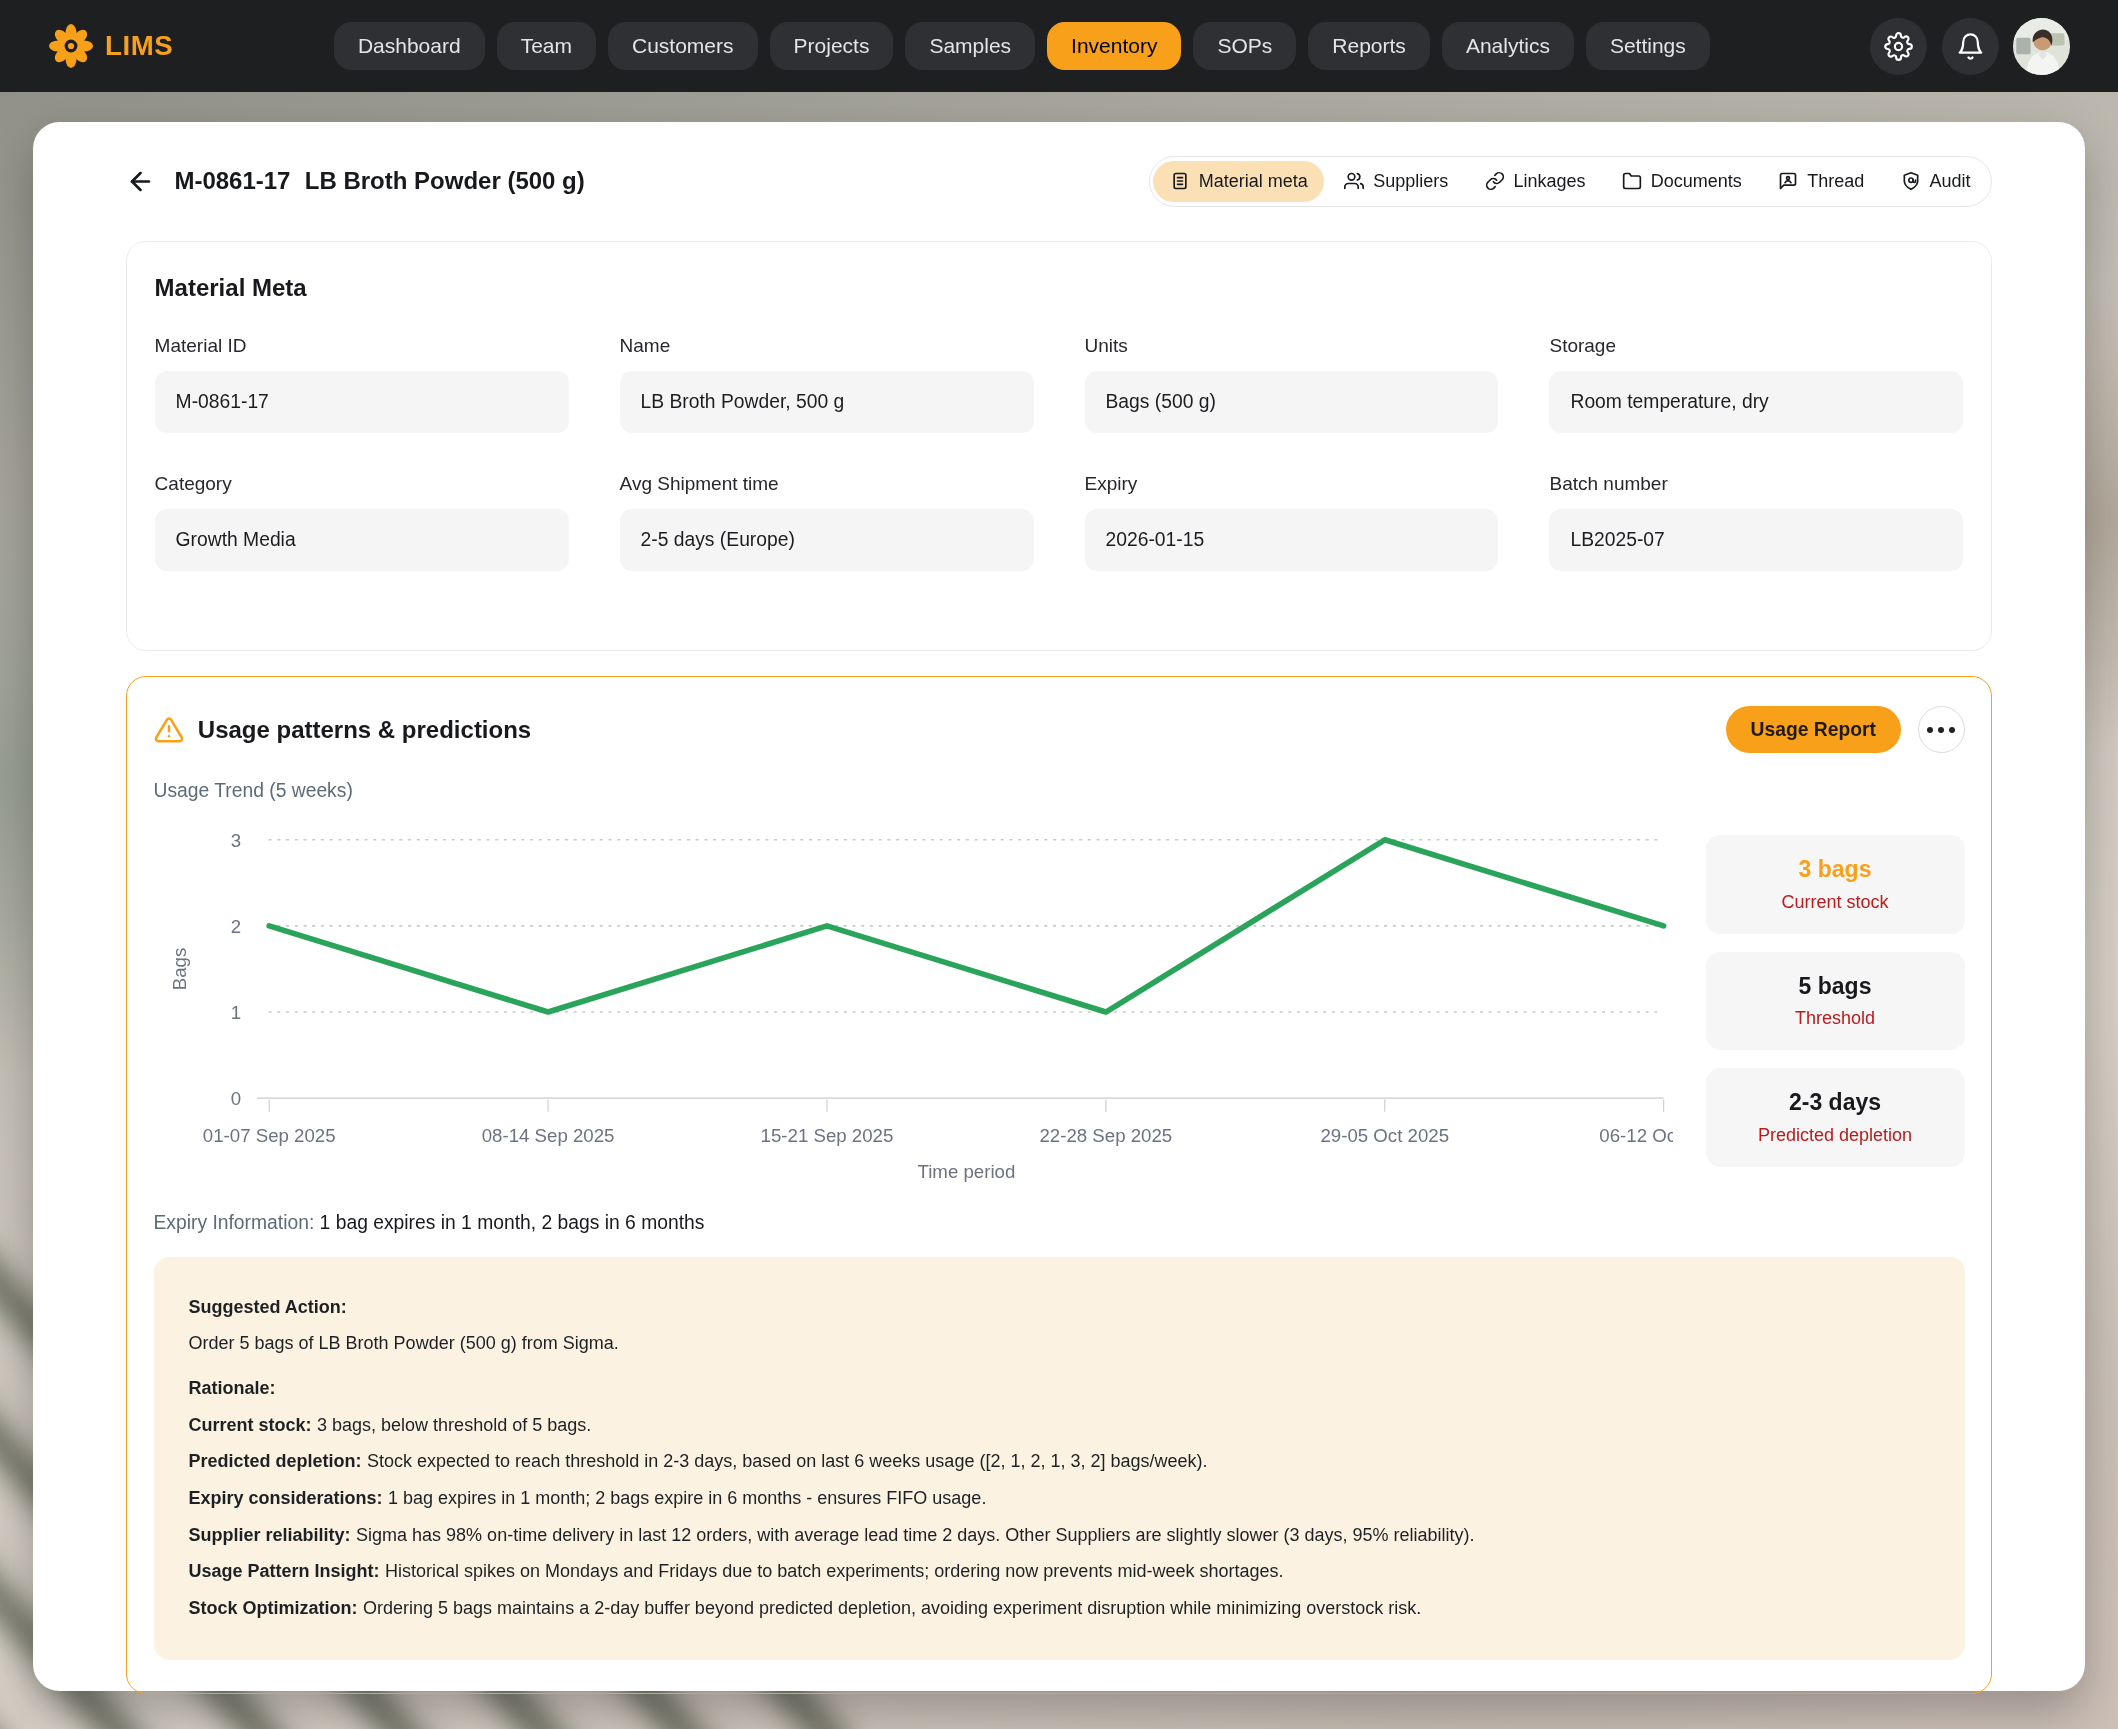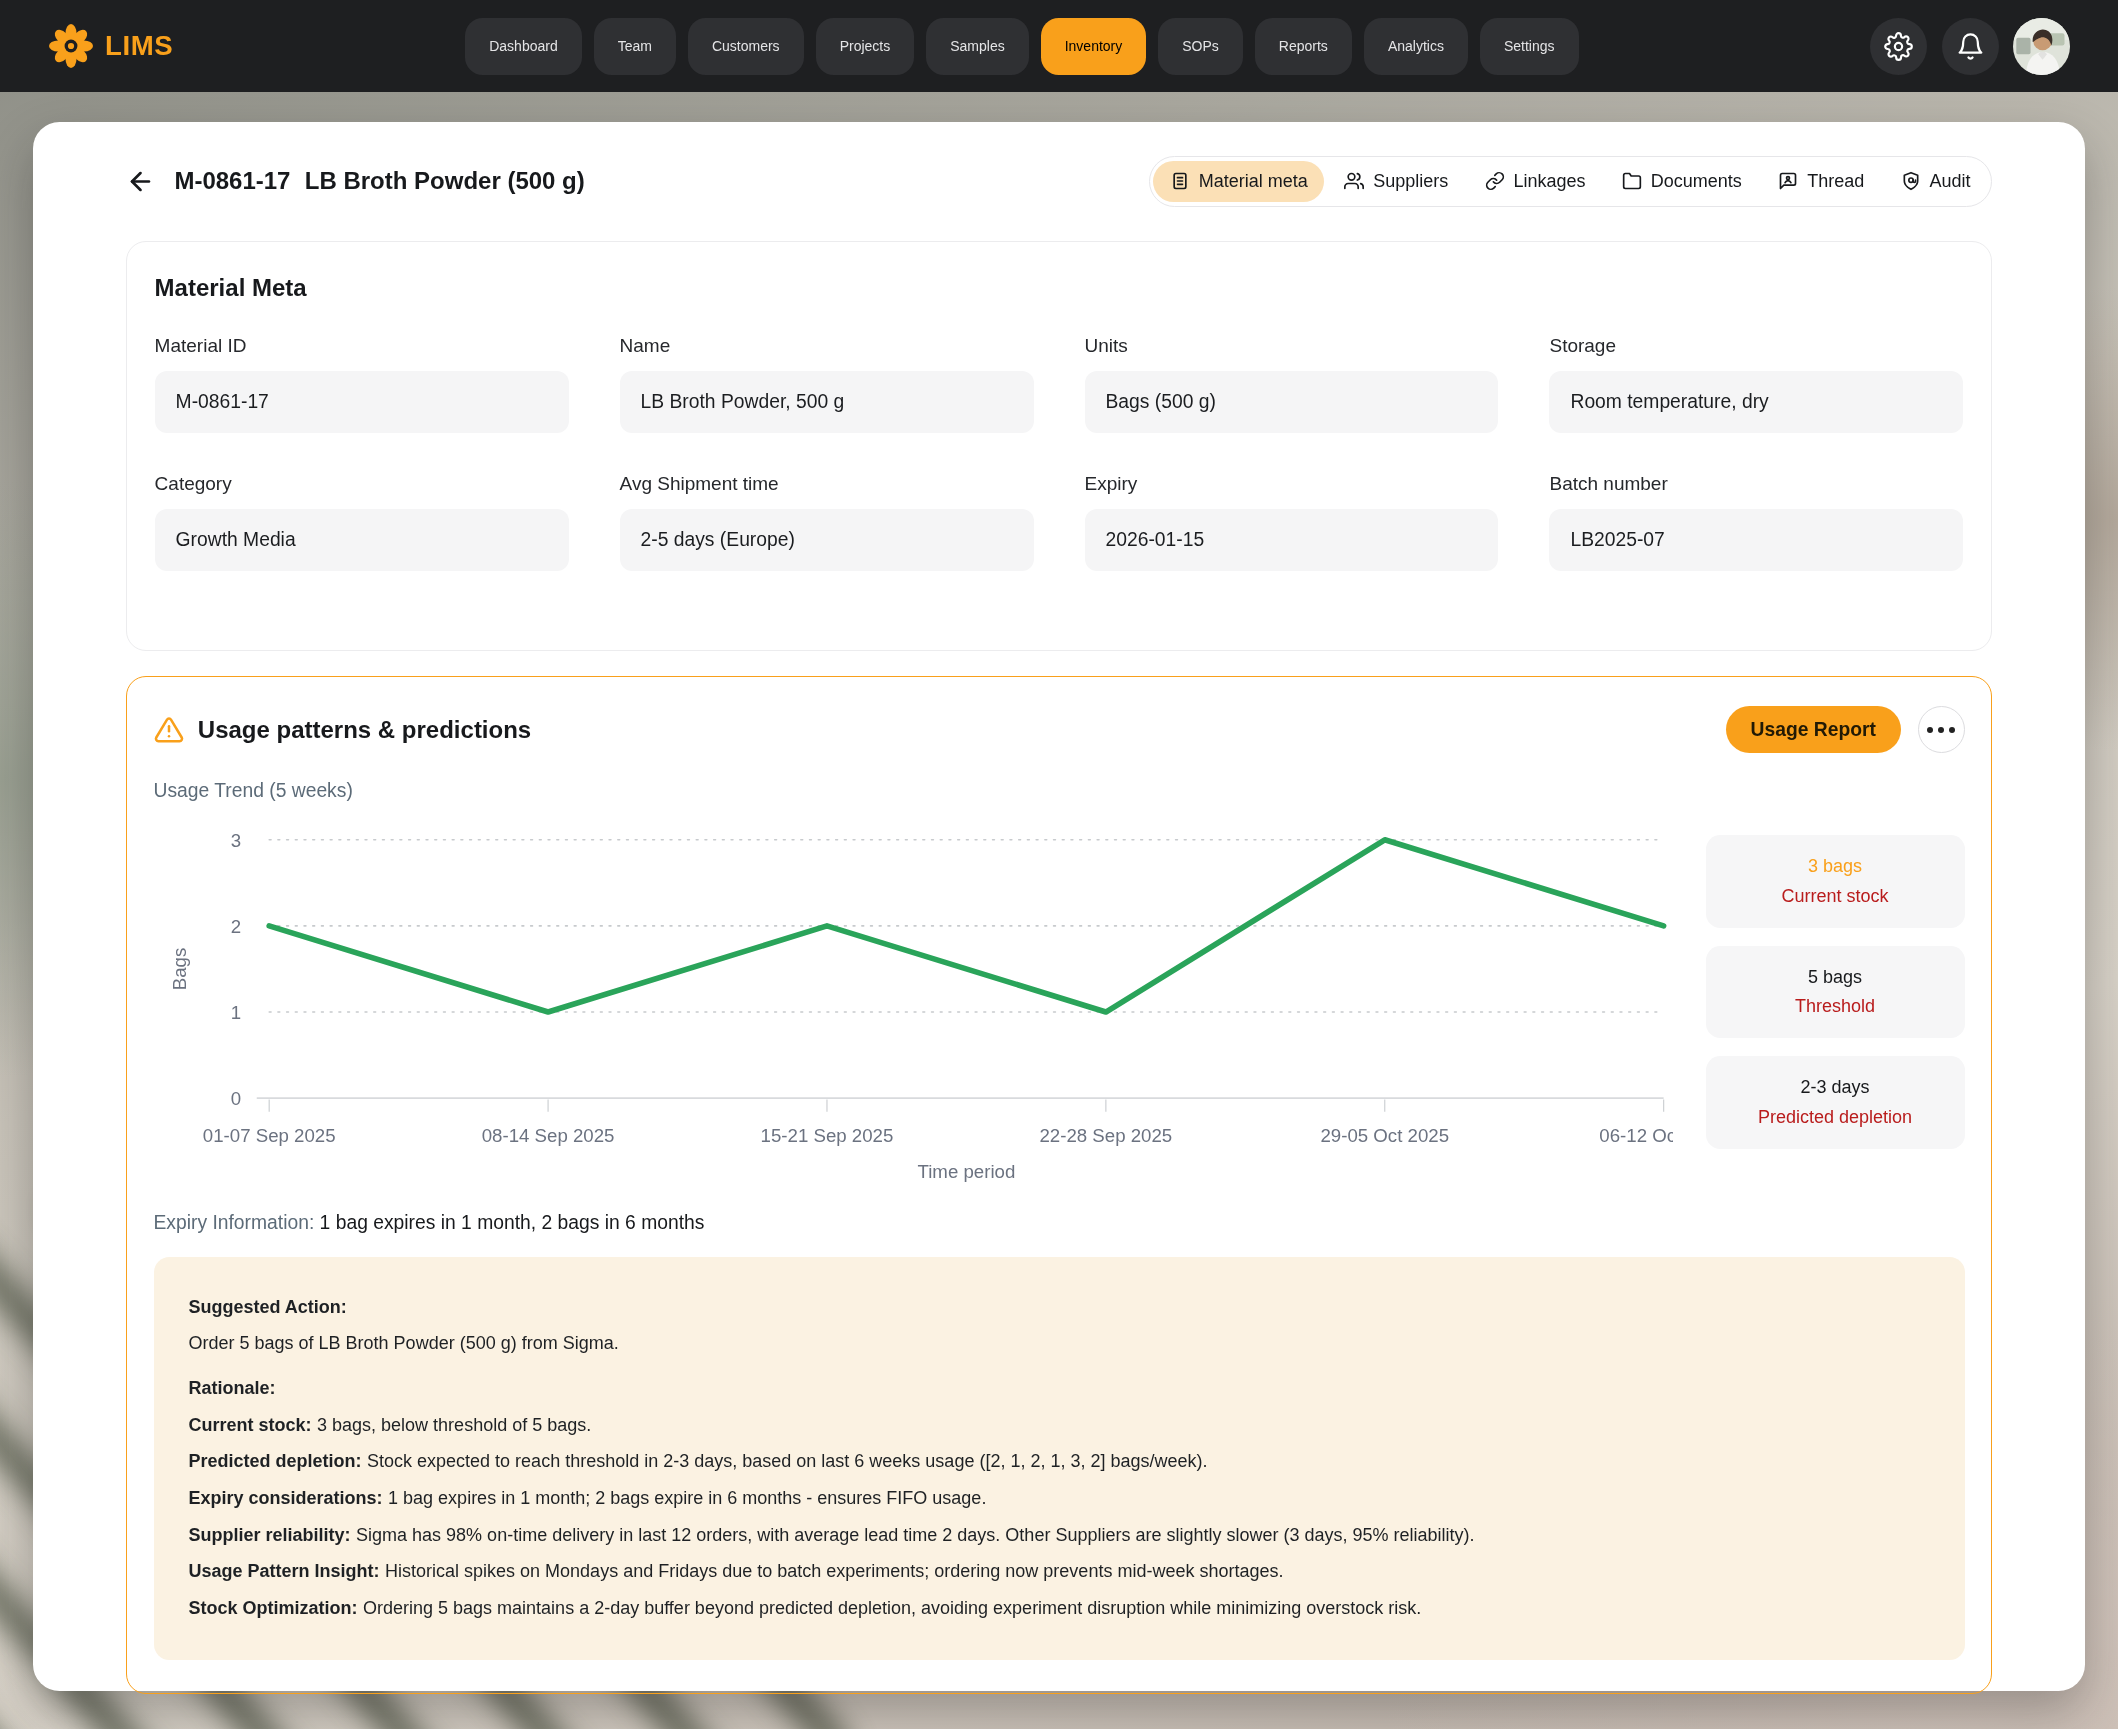--- a/index.html
+++ b/index.html
@@ -32,23 +32,23 @@
     position: relative; z-index: 3;
     height: 92px; background: #1e1f21;
     display: flex; align-items: center;
     padding: 0 49px;
   }
   .brand { display: flex; align-items: center; gap: 12px; }
   .brand svg { display: block; }
   .brand-name { color: #F9A01B; font-size: 27.6px; font-weight: bold; letter-spacing: 0.6px; }
   .nav-items { display: flex; gap: 12px; margin: 0 auto; }
   .nav-btn {
-    height: 57px; padding: 0 24px; border-radius: 17.7px;
+    height: 48px; padding: 0 24px; border-radius: 17.7px;
     background: #2f3033; color: #e4e4e6;
-    font-size: 14px; display: flex; align-items: center; cursor: pointer;
+    font-size: 21px; display: flex; align-items: center; cursor: pointer;
     border: none; font-family: inherit; text-align: right;
   }
   .nav-btn.active { background: #F9A01B; color: #000000; }
   .nav-right { display: flex; align-items: center; gap: 14.3px; }
   .icon-circle {
     width: 57px; height: 57px; border-radius: 50%;
     background: #2f3033; display: flex; align-items: center; justify-content: center;
     cursor: pointer;
   }
   .avatar { width: 57px; height: 57px; border-radius: 50%; overflow: hidden; cursor: pointer; }
@@ -129,21 +129,21 @@
   .chart-wrap { flex: 1 1 auto; min-width: 0; }
   .chart-wrap svg { width: 100%; height: auto; display: block; }
   .svg-tick { font-size: 30px; fill: #6b7280; font-family: "Liberation Sans", sans-serif; }
   .svg-axis-label { font-size: 30px; fill: #6b7280; font-family: "Liberation Sans", sans-serif; }
 
   .stats-col { width: 259px; margin-left: 33px; display: flex; flex-direction: column; gap: 17.7px; padding-top: 16.6px; }
   .stat-box {
     background: #f6f6f7; border-radius: 14.3px;
     padding: 21px 5.5px; text-align: center;
   }
-  .stat-value { font-size: 18px; font-weight: normal; color: #17191c; }
+  .stat-value { font-size: 23px; font-weight: bold; color: #17191c; }
   .stat-value.active { color: #F9A01B; }
   .stat-label { font-size: 18px; color: #b91c1c; margin-top: 8.8px; }
 
   .expiry-line { margin-top: 29px; font-size: 19.3px; }
   .expiry-label { color: #5c6b78; }
   .expiry-text { color: #17191c; }
 
   .suggestion-box {
     margin-top: 23px; background: #FBF2E2; border-radius: 15.4px;
     padding: 31px 29px; font-size: 18px; color: #1e2124;

